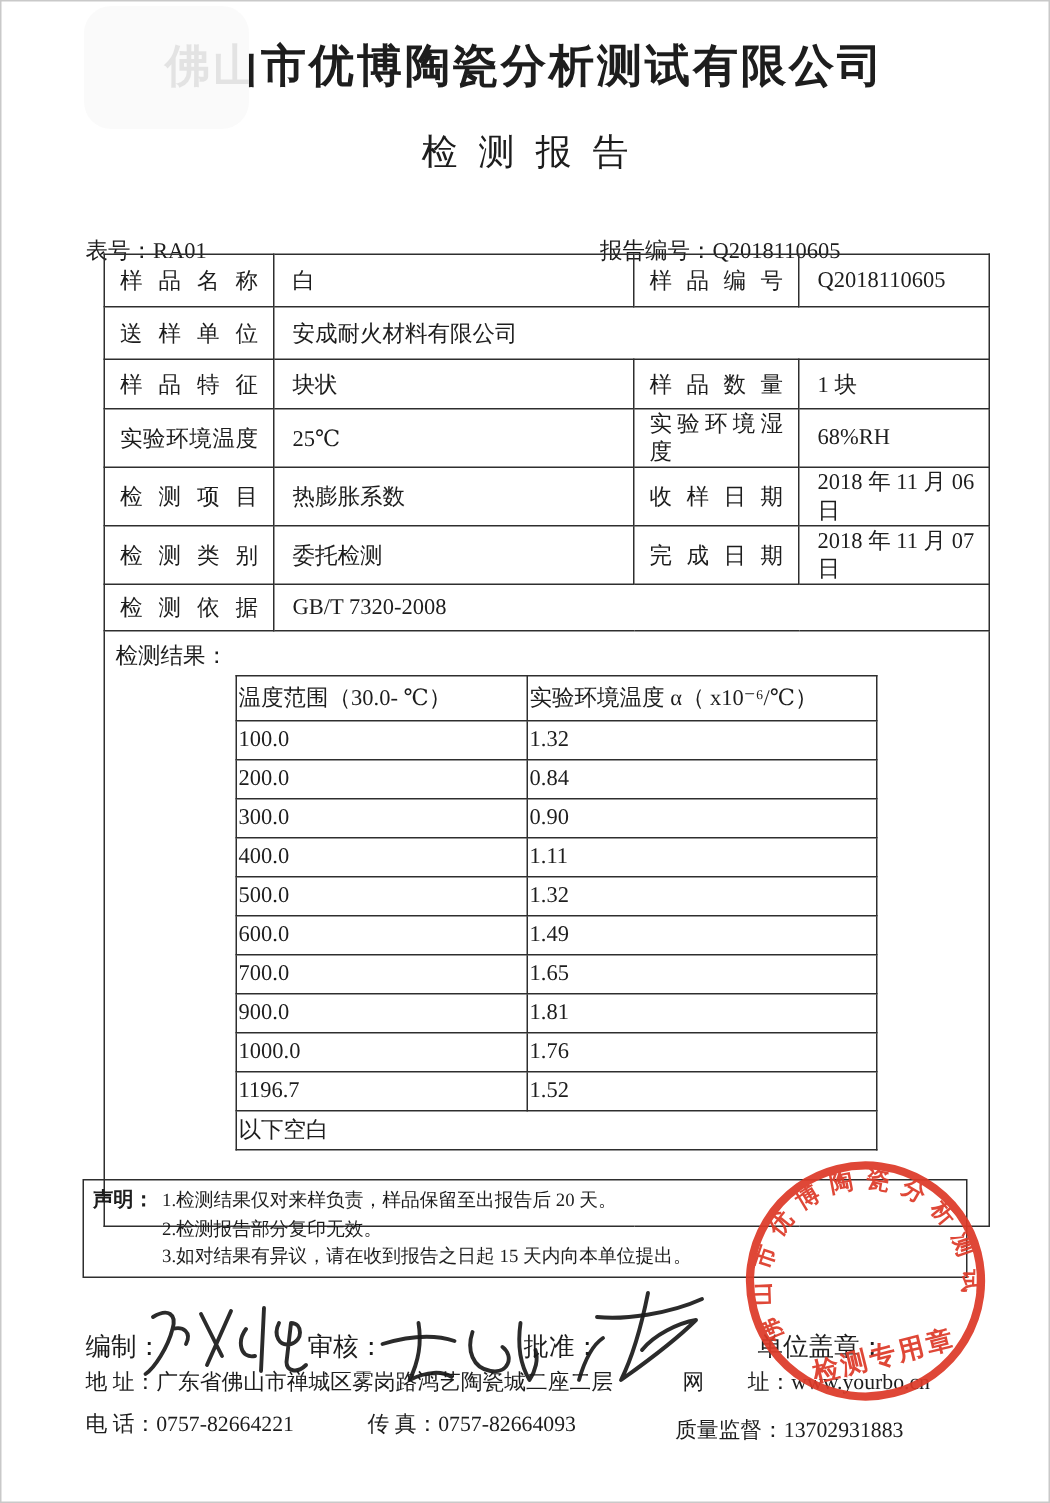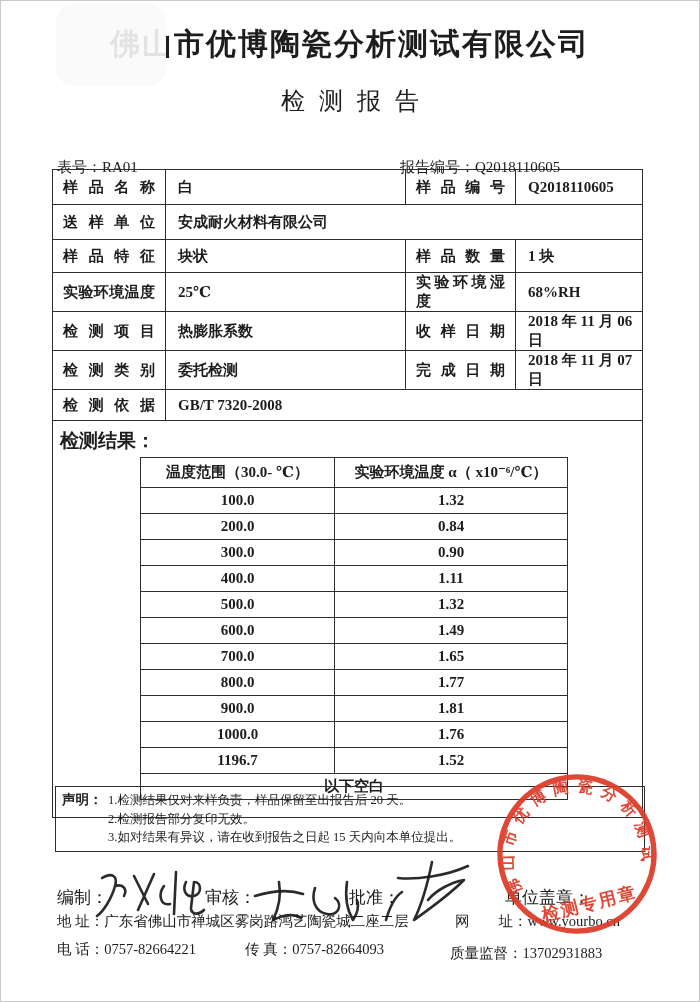--- a/index.html
+++ b/index.html
@@ -11,30 +11,30 @@
   .page-frame{position:absolute;inset:0;border:1px solid #c9c9c9;pointer-events:none;z-index:50;}
   .artifact{position:absolute;left:56px;top:4px;width:110px;height:82px;
     background:rgba(249,249,249,0.9);border-radius:18px;z-index:5;}
   .doc-title{position:absolute;top:24px;left:0;width:100%;text-align:center;
     font-size:30px;font-weight:bold;letter-spacing:2px;z-index:2;}
   .doc-subtitle{position:absolute;top:85px;left:0;width:100%;text-align:center;
     font-size:24px;letter-spacing:14px;text-indent:14px;}
   .meta-row{position:absolute;top:146px;left:57px;width:586px;height:20px;font-size:15px;margin-top:12px;}
   .meta-report-no{position:absolute;left:343px;top:0;}
 
-  table.main{position:absolute;left:52px;top:169px;width:590px;
-    border-collapse:collapse;table-layout:fixed;font-weight:bold;}
+  table.main{position:absolute;left:69px;top:169px;width:590px;
+    border-collapse:collapse;table-layout:fixed;}
   table.main td{border:1px solid #2e2e2e;font-size:15px;overflow:hidden;}
   td.lbl{padding:0 10px;text-align:justify;text-align-last:justify;}
   td.val{padding:0 0 0 12px;text-align:left;}
   td.bigcell{vertical-align:top;padding:0;}
-  .results-label{font-size:19px;padding:7px 0 0 7px;}
+  .results-label{font-size:15px;padding:7px 0 0 7px;}
 
   table.results{margin:3px 0 0 87px;width:427px;border-collapse:collapse;table-layout:fixed;}
-  table.results td{border:1px solid #2e2e2e;font-size:15px;text-align:center;}
+  table.results td{border:1px solid #2e2e2e;font-size:15px;text-align:left;}
   table.results tr{height:26px;}
   table.results tr.hdr{height:30px;}
   table.results tr.ftr{height:26px;margin-top:35px;}
 
   .stmt-box{position:absolute;left:55px;top:786px;width:590px;height:66px;
     border:1.5px solid #2e2e2e;box-sizing:border-box;display:flex;
     padding:4px 6px 0 6px;z-index:1;}
   .stmt-label{font-weight:bold;font-size:13.5px;width:46px;flex:none;
     font-family:"Liberation Sans","DejaVu Sans",sans-serif;}
   .stmt-lines{font-size:12.5px;line-height:18.5px;}
@@ -155,24 +155,20 @@
               </tr>
         <tr>
                 <td>600.0</td>
                 <td>1.49</td>
               </tr>
         <tr>
                 <td>700.0</td>
                 <td>1.65</td>
               </tr>
         <tr>
-                <td>800.0</td>
-                <td>1.77</td>
-              </tr>
-        <tr>
                 <td>900.0</td>
                 <td>1.81</td>
               </tr>
         <tr>
                 <td>1000.0</td>
                 <td>1.76</td>
               </tr>
         <tr>
                 <td>1196.7</td>
                 <td>1.52</td>

